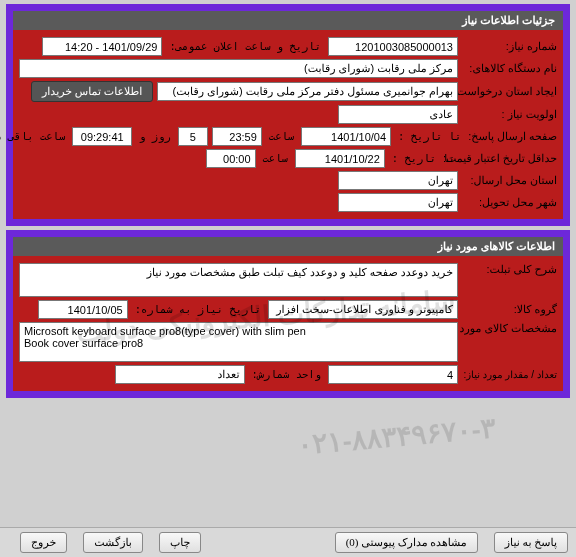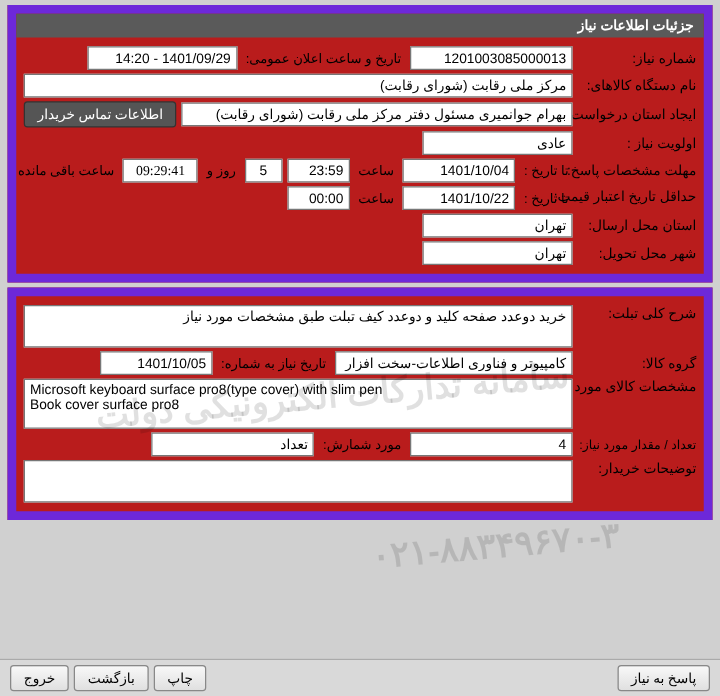--- a/index.html
+++ b/index.html
@@ -38,20 +38,21 @@
   .lbl {
     width: 95px;
     text-align: right;
     font-size: 11px;
     white-space: nowrap;
   }
   .lbl-sm {
     font-size: 10.5px;
     white-space: nowrap;
     padding: 0 3px;
+    font-family: Liberation Mono, monospace;
   }
   input[type=text], .txt, textarea {
     border: 1px solid #777;
     background: #fff;
     font-family: Tahoma, Arial, sans-serif;
     font-size: 11px;
     padding: 2px 4px;
     height: 19px;
     direction: rtl;
   }
@@ -62,20 +63,21 @@
   }
   .w-full { flex: 1; }
   .btn {
     background: linear-gradient(#f8f8f8,#e0e0e0);
     border: 1px solid #888;
     border-radius: 3px;
     padding: 3px 10px;
     font-family: Tahoma;
     font-size: 11px;
     cursor: pointer;
+    margin-left: 12px;
   }
   .btn-dark {
     background: #555;
     color: #fff;
     border: 1px solid #333;
   }
   .watermark {
     position: absolute;
     font-size: 28px;
     color: rgba(0,0,0,0.12);
@@ -130,28 +132,28 @@
       <input type="text" class="txt w-full" value="بهرام جوانمیری مسئول دفتر مرکز ملی رقابت (شورای رقابت)" style="">
       <button class="btn btn-dark">اطلاعات تماس خریدار</button>
     </div>
 
     <div class="row">
       <span class="lbl">اولویت نیاز :</span>
       <input type="text" class="txt" style="width: 120px;" value="عادی">
     </div>
 
     <div class="row">
-      <span class="lbl">مهلت مشخصات پاسخ:</span>
+      <span class="lbl">صفحه ارسال پاسخ:</span>
       <span class="lbl-sm">تا تاریخ :</span>
       <input type="text" class="txt" style="width: 90px;" value="1401/10/04">
       <span class="lbl-sm">ساعت</span>
       <input type="text" class="txt" style="width: 50px;" value="23:59">
       <input type="text" class="txt" style="width: 30px; text-align: center;" value="5">
       <span class="lbl-sm">روز و</span>
-      <input type="text" class="txt" style="width: 60px; direction: ltr; text-align: center; font-family: Liberation Serif, serif;" value="09:29:41">
+      <input type="text" class="txt" style="width: 60px; direction: ltr; text-align: center;" value="09:29:41">
       <span class="lbl-sm">ساعت باقی مانده</span>
     </div>
 
     <div class="row">
       <span class="lbl" style="line-height:1.1">حداقل تاریخ اعتبار قیمت:</span>
       <span class="lbl-sm">تا تاریخ :</span>
       <input type="text" class="txt" style="width: 90px;" value="1401/10/22">
       <span class="lbl-sm">ساعت</span>
       <input type="text" class="txt" style="width: 50px;" value="00:00">
     </div>
@@ -163,20 +165,21 @@
 
     <div class="row">
       <span class="lbl">شهر محل تحویل:</span>
       <input type="text" class="txt" style="width: 120px;" value="تهران">
     </div>
 
   </div>
 </div>
 
 <div class="panel">
+  <div class="panel-header">اطلاعات کالاهای مورد نیاز</div>
   <div class="panel-body">
 
     <div class="row" style="align-items:flex-start">
       <span class="lbl">شرح کلی تبلت:</span>
       <textarea class="txt w-full" style="height: 34px;">خرید دوعدد صفحه کلید و دوعدد کیف تبلت طبق مشخصات مورد نیاز</textarea>
     </div>
 
     <div class="row">
       <span class="lbl">گروه کالا:</span>
       <input type="text" class="txt" style="width: 190px;" value="کامپیوتر و فناوری اطلاعات-سخت افزار">
@@ -186,34 +189,31 @@
 
     <div class="row" style="align-items:flex-start">
       <span class="lbl">مشخصات کالای مورد نیاز:</span>
       <textarea class="txt w-full" style="height: 40px; direction: ltr; text-align: left;">Microsoft keyboard surface pro8(type cover) with slim pen
 Book cover surface pro8</textarea>
     </div>
 
     <div class="row">
       <span class="lbl" style="font-size:10px">تعداد / مقدار مورد نیاز:</span>
       <input type="text" class="txt" style="width: 130px;" value="4">
-      <span class="lbl-sm">مورد شمارش:</span>
+      <span class="lbl-sm">واحد شمارش:</span>
       <input type="text" class="txt" style="width: 130px;" value="تعداد">
     </div>
 
-    <div class="row" style="align-items:flex-start">
-      <span class="lbl">توضیحات خریدار:</span>
-      <textarea class="txt w-full" style="height: 34px;"></textarea>
-    </div>
 
   </div>
 </div>
 
 <div class="footer">
   <div class="footer-right">
     <button class="btn">پاسخ به نیاز</button>
+    <button class="btn">مشاهده مدارک پیوستی (0)</button>
   </div>
   <div class="footer-left">
     <button class="btn">چاپ</button>
     <button class="btn">بازگشت</button>
     <button class="btn">خروج</button>
   </div>
 </div>
 
 </body></html>

